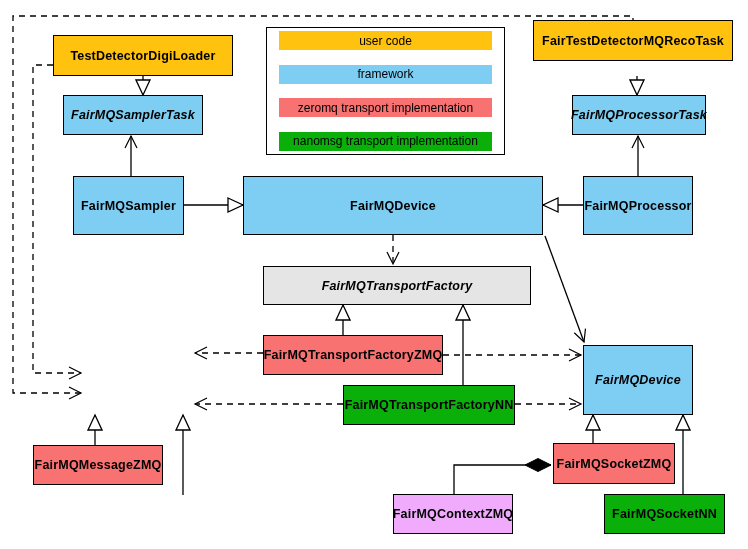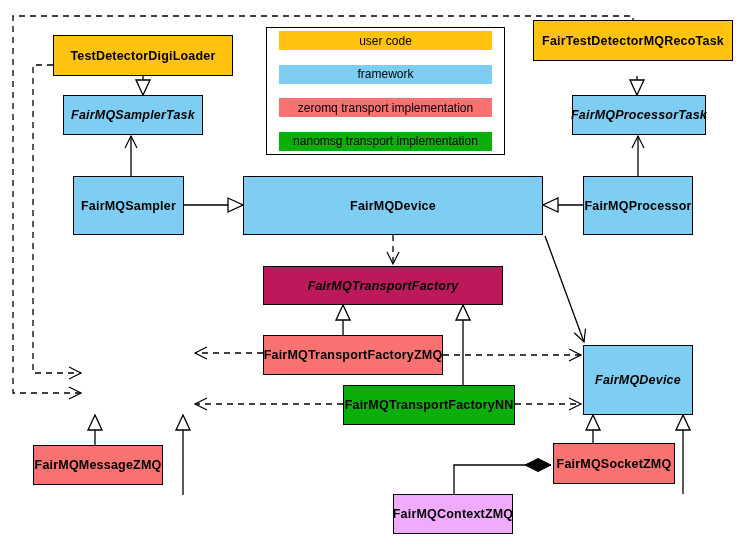--- a/index.html
+++ b/index.html
@@ -71,21 +71,22 @@
         <div class="legend-item" style="background: rgb(248, 114, 114);">zeromq transport implementation</div>
         <div class="legend-item" style="background: rgb(10, 175, 10);">nanomsg transport implementation</div>
       </div>
   <div class="node" style="left: 53px; top: 35px; width: 180px; height: 41px; background: rgb(255, 194, 14);">TestDetectorDigiLoader</div>
       <div class="node" style="left: 533px; top: 20px; width: 200px; height: 41px; background: rgb(255, 194, 14);">FairTestDetectorMQRecoTask</div>
       <div class="node abstract" style="left: 63px; top: 95px; width: 140px; height: 40px; background: rgb(125, 206, 242);">FairMQSamplerTask</div>
       <div class="node abstract" style="left: 572px; top: 95px; width: 134px; height: 40px; background: rgb(125, 206, 242);">FairMQProcessorTask</div>
       <div class="node" style="left: 73px; top: 176px; width: 111px; height: 59px; background: rgb(125, 206, 242);">FairMQSampler</div>
       <div class="node" style="left: 243px; top: 176px; width: 300px; height: 59px; background: rgb(125, 206, 242);">FairMQDevice</div>
       <div class="node" style="left: 583px; top: 176px; width: 110px; height: 59px; background: rgb(125, 206, 242);">FairMQProcessor</div>
-      <div class="node abstract" style="left: 263px; top: 266px; width: 240px; height: 39px; background: #be185d;">FairMQTransportFactory</div>
+      <div class="node abstract" style="left: 263px; top: 266px; width: 268px; height: 39px; background: #e5e5e5;">FairMQTransportFactory</div>
       <div class="node" style="left: 263px; top: 335px; width: 180px; height: 40px; background: rgb(248, 114, 114);">FairMQTransportFactoryZMQ</div>
       <div class="node" style="left: 343px; top: 385px; width: 172px; height: 40px; background: rgb(10, 175, 10);">FairMQTransportFactoryNN</div>
       <div class="node abstract" style="left: 583px; top: 345px; width: 110px; height: 70px; background: rgb(125, 206, 242);">FairMQDevice</div>
       <div class="node" style="left: 33px; top: 445px; width: 130px; height: 40px; background: rgb(248, 114, 114);">FairMQMessageZMQ</div>
       <div class="node" style="left: 553px; top: 443px; width: 122px; height: 41px; background: rgb(248, 114, 114);">FairMQSocketZMQ</div>
+      <div class="node" style="left: 604px; top: 494px; width: 121px; height: 40px; background: rgb(10, 175, 10);">FairMQSocketNN</div>
       <div class="node" style="left: 393px; top: 494px; width: 120px; height: 40px; background: #f0abfc;">FairMQContextZMQ</div>
     </div>
 </div>
 
 </body></html>

